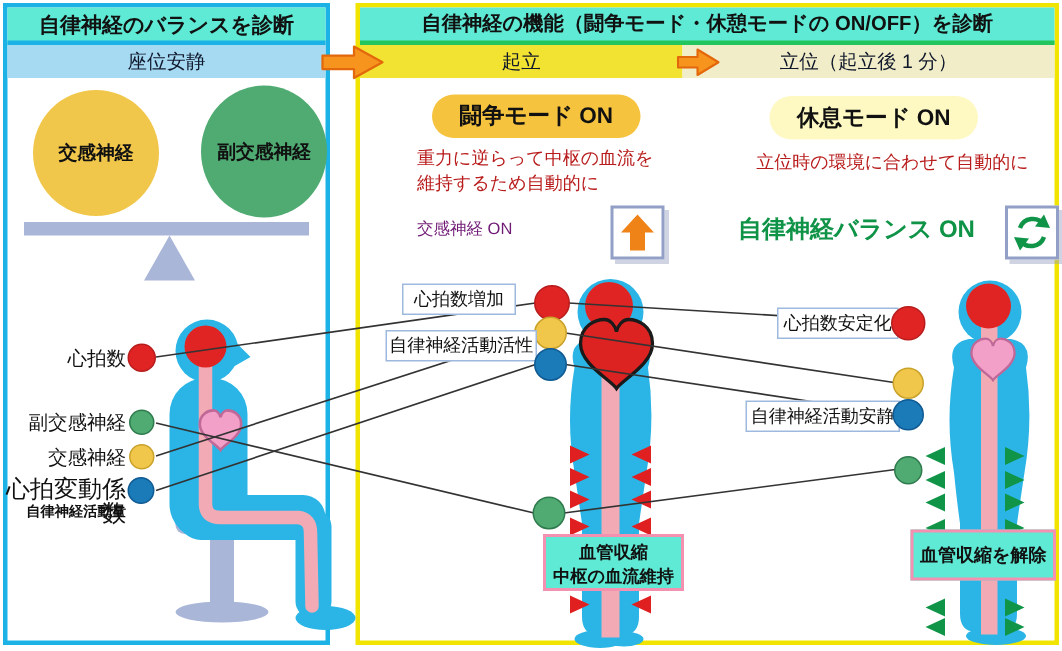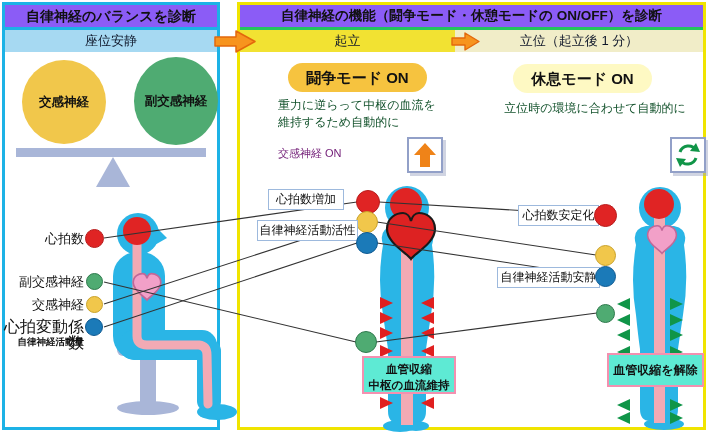--- a/index.html
+++ b/index.html
@@ -3,21 +3,21 @@
 <meta charset="utf-8">
 <style>
   html,body{margin:0;padding:0;background:#fff;}
   .stage{position:relative;width:708px;height:434px;overflow:hidden;
          font-family:"Liberation Sans","DejaVu Sans",sans-serif;color:#111;}
   .abs{position:absolute;box-sizing:border-box;}
   .ctr{display:flex;align-items:center;justify-content:center;text-align:center;}
   
   .left-frame{left:2px;top:2px;width:218px;height:428px;border:3px solid #1cb2e6;background:#fff;}
   .right-frame{left:237px;top:2px;width:469px;height:428px;border:3px solid #f0e400;background:#fff;}
-  .panel-title{font-weight:bold;font-size:14px;line-height:22px;text-align:center;background:#8b5cf6;}
+  .panel-title{font-weight:bold;font-size:14px;line-height:22px;text-align:center;background:#5eead4;}
   .lt{left:5px;top:5px;width:212px;height:25px;border-bottom:3px solid #1cb2e6;}
   .rt{left:240px;top:5px;width:463px;height:25px;border-bottom:3px solid #22c55e;font-size:13.5px;}
   .band{font-size:13px;line-height:22px;text-align:center;color:#0f172a;}
   .band-seated{left:5px;top:30px;width:212px;height:22px;background:#a6d9f2;}
   .band-stand{left:240px;top:30px;width:215px;height:22px;background:#f2e232;}
   .band-standing{left:455px;top:30px;width:248px;height:22px;background:#f1edc8;}
   
   .circ{border-radius:50%;font-weight:bold;font-size:12.5px;color:#111;}
   .circ-sym{left:22px;top:60px;width:84px;height:84px;background:#f1c74b;}
   .circ-para{left:134px;top:57px;width:84px;height:88px;background:#4fab72;}
@@ -28,21 +28,21 @@
   .mlabel{font-size:13px;text-align:right;line-height:16px;}
   .dot{border-radius:50%;}
   .dot-red{background:#e02424;border:1.5px solid #b81d1d;}
   .dot-yellow{background:#f1c74b;border:1.5px solid #c9a22a;}
   .dot-green{background:#4fab72;border:1.5px solid #2f7a4d;}
   .dot-blue{background:#1b7ab8;border:1.5px solid #0f5a92;}
   
   .pill{border-radius:15px;font-weight:bold;font-size:15px;line-height:29px;text-align:center;color:#111;}
   .pill-fight{left:288px;top:63px;width:139px;height:29px;background:#f6c33f;}
   .pill-rest{left:513px;top:64px;width:139px;height:29px;background:#fef9c3;}
-  .desc{font-size:12px;line-height:17px;color:#14532d;}
+  .desc{font-size:12px;line-height:17px;color:#b91c1c;}
   .result1{left:278px;top:141px;width:128px;height:24px;font-weight:normal;font-size:11px;
            line-height:24px;color:#701a75;}
   .result2{left:492px;top:142px;width:176px;height:24px;font-weight:bold;font-size:16px;
            line-height:24px;color:#0f9347;}
   .iconbox{width:36px;height:36px;background:#fff;border:2px solid #92a0c8;
            box-shadow:3px 3px 0 rgba(150,160,190,.45);}
   .annbox{background:#fff;border:1.5px solid #9db9dd;font-size:12px;line-height:19px;text-align:center;}
   .vesselbox{background:#5eead4;border:2px solid #f490b0;font-weight:bold;text-align:center;color:#111;}
   svg{display:block;}
   .z1{z-index:1}.z2{z-index:2}.z3{z-index:3}.z4{z-index:4}.z5{z-index:5}
@@ -108,20 +108,21 @@
   <div class="abs desc z2" style="left:278px;top:114px;width:168px;">維持するため自動的に</div>
   <div class="abs result1 z2">交感神経 ON</div>
   <div class="abs iconbox ctr z2" style="left:407px;top:137px;">
     <svg width="32" height="32" viewBox="0 0 32 32">
       <polygon points="16,4 27,16 21,16 21,28 11,28 11,16 5,16" fill="#ef8318"></polygon>
     </svg>
   </div>
 
   <div class="abs pill pill-rest z2">休息モード ON</div>
   <div class="abs desc z2" style="left:492px;top:100px;width:206px;text-align:center;">立位時の環境に合わせて自動的に</div>
+  <div class="abs result2 z2">自律神経バランス ON</div>
   <div class="abs iconbox ctr z2" style="left:670px;top:137px;">
     <svg width="32" height="32" viewBox="0 0 32 32">
       <path d="M8,13 A9,9 0 0 1 24,11" stroke="#109548" stroke-width="3" fill="none"></path>
       <polygon points="24,4 28,13 18,12" fill="#109548"></polygon>
       <path d="M24,19 A9,9 0 0 1 8,21" stroke="#109548" stroke-width="3" fill="none"></path>
       <polygon points="8,28 4,19 14,20" fill="#109548"></polygon>
     </svg>
   </div>
 
   <svg class="abs z2" style="left:350px;top:183px;" width="115" height="250" viewBox="0 0 115 250">

